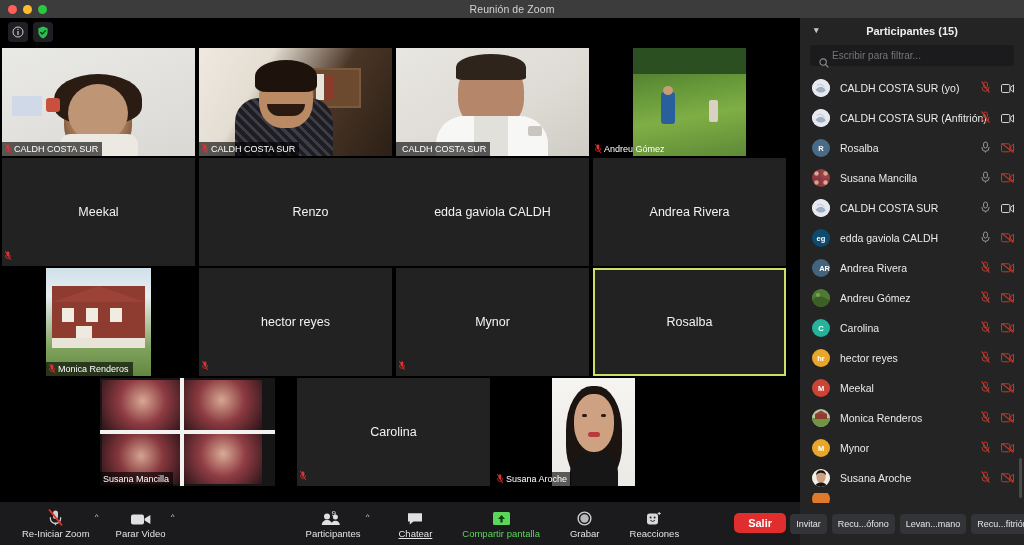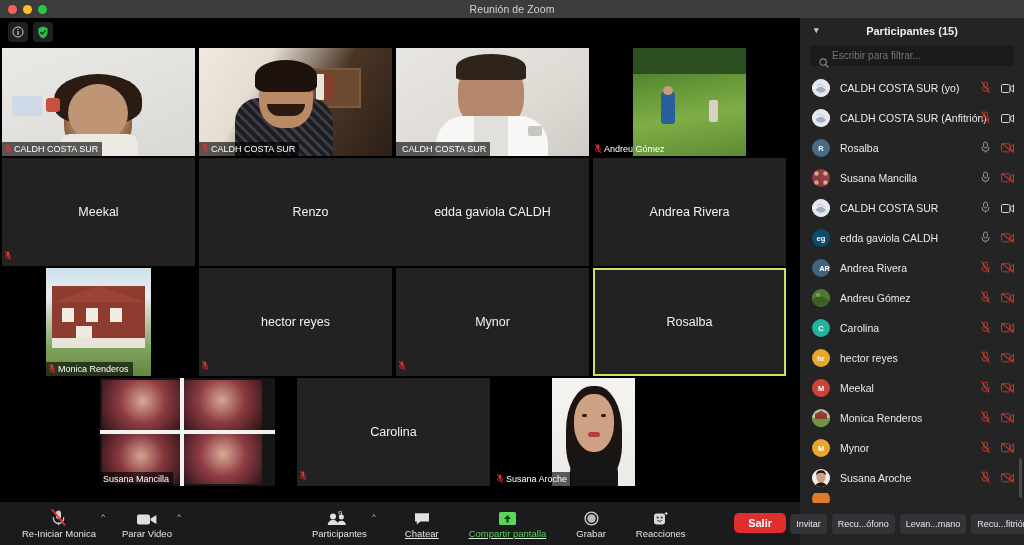--- a/index.html
+++ b/index.html
@@ -344,21 +344,21 @@
 
     <div class="tool" style="margin-left:22px;">
       <span class="ico">
         <svg width="15" height="17" viewBox="0 0 15 17">
             <rect x="5" y="1.5" width="5" height="8.5" rx="2.5" fill="#cfcfcf"></rect>
             <path d="M2.4 8.2v1.2a5.1 5.1 0 0010.2 0V8.2" fill="none" stroke="#cfcfcf" stroke-width="1.3"></path>
             <rect x="6.9" y="13.6" width="1.2" height="2.6" fill="#cfcfcf"></rect>
             <path d="M1 0.4 14 16.4" stroke="#e03131" stroke-width="1.7"></path>
           </svg>
       </span>
-      <span class="lbl">Re-Iniciar Monica</span>
+      <span class="lbl">Re-Iniciar Zoom</span>
       <span class="caret">^</span>
     </div>
 
     <div class="tool" style="margin-left:26px;">
       <span class="ico">
         <svg width="20" height="13" viewBox="0 0 20 13">
             <rect x="0" y="1.5" width="13" height="10" rx="2" fill="#e0e0e0"></rect>
             <path d="M13.6 5.4 19.4 2v9l-5.8-3.4z" fill="#e0e0e0"></path>
           </svg>
       </span>
@@ -382,21 +382,21 @@
 
     <div class="tool" style="margin-left:38px;text-decoration:underline;">
       <span class="ico">
         <svg width="16" height="14" viewBox="0 0 16 14">
             <path d="M1 1.2h14v8.2H6.4L2.8 12.4V9.4H1z" fill="#e0e0e0"></path>
           </svg>
       </span>
       <span class="lbl">Chatear</span>
     </div>
 
-    <div class="tool" style="margin-left:30px;text-decoration:underline;">
+    <div class="tool" style="margin-left:30px;">
       <span class="ico">
         <svg width="17" height="15" viewBox="0 0 17 15">
             <rect x="0" y="1" width="17" height="13" rx="1.5" fill="#5ad65a"></rect>
             <path d="M8.5 4 12 8H9.6v3.4H7.4V8H5z" fill="#0d3d0d"></path>
           </svg>
       </span>
       <span class="lbl" style="color:#5ad65a;">Compartir pantalla</span>
     </div>
 
     <div class="tool" style="margin-left:30px;">

